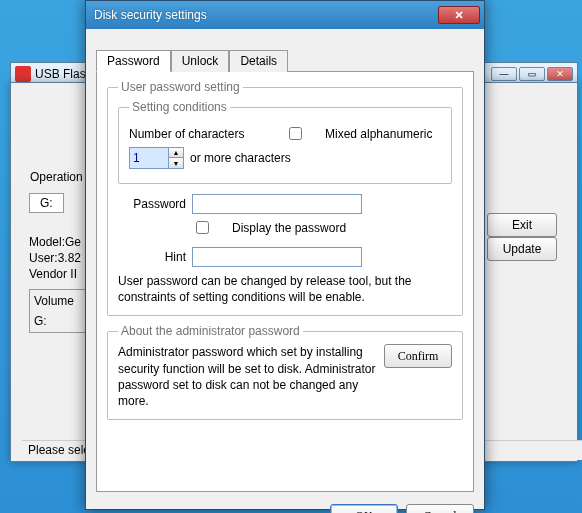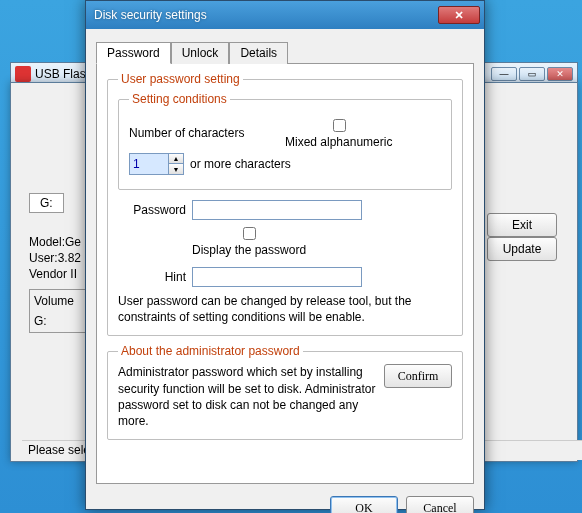--- a/index.html
+++ b/index.html
@@ -37,42 +37,42 @@
   
   .dialog { position: absolute; left: 85px; top: 0; width: 400px; height: 510px;
     border: 1px solid #2a4d6e; box-shadow: 0 0 14px rgba(0,0,0,0.5); background: #f0f0f0; }
   .dlg-titlebar { height: 28px; background: linear-gradient(#4aa0dd, #2e7fc1);
     display: flex; align-items: center; padding: 0 4px; color: #fff; }
   .dlg-titlebar .title { flex: 1; padding-left: 4px; text-shadow: 0 0 3px rgba(0,0,0,0.4); }
   .dlg-close { width: 42px; height: 18px; background: linear-gradient(#e07a7a,#c43c3c);
     border: 1px solid #7a2323; border-radius: 2px; color: #fff; display: flex; align-items: center;
     justify-content: center; cursor: pointer; font-weight: bold; font-size: 11px; }
 
-  .dlg-body { padding: 12px 10px 6px 10px; background: #f0f0f0; }
+  .dlg-body { padding: 20px 10px 6px 10px; background: #f0f0f0; }
 
   .tabstrip { display: flex; border-bottom: 1px solid #999; }
   .tab { padding: 3px 10px; border: 1px solid #999; border-bottom: none; background: #f0f0f0;
     margin-right: 0px; position: relative; top: 1px; cursor: pointer; }
   .tab.active { background: #fff; border-bottom: 1px solid #fff; }
 
   .pane { border: 1px solid #999; border-top: none; background: #fff; padding: 8px 10px 10px 10px; height: 420px; }
 
   fieldset { border: 1px solid #bfbfbf; border-radius: 2px; margin: 0 0 8px 0; padding: 6px 10px 10px 10px; }
-  legend { color: #c2410c; padding: 0 3px; }
+  legend { color: #737373; padding: 0 3px; }
 
   .row { display: flex; align-items: center; margin: 4px 0; gap: 6px; }
   .lbl { width: 68px; text-align: right; color: #000; }
   input[type=text], input[type=password] { border: 1px solid #7a9ac0; height: 20px; padding: 1px 3px; }
   .spin { display: inline-flex; border: 1px solid #7a9ac0; height: 22px; }
   .spin input { border: none; width: 38px; height: 20px; padding: 1px 3px; color: #00a; background: #d6e8ff; }
   .spin .btns { display: flex; flex-direction: column; border-left: 1px solid #7a9ac0; }
   .spin .btns div { width: 14px; height: 10px; border-bottom: 1px solid #7a9ac0; background: linear-gradient(#fdfdfd,#e0e0e0);
      font-size: 7px; display:flex; align-items:center; justify-content:center; cursor:pointer; }
   .spin .btns div:last-child { border-bottom: none; }
-  .chk { display: inline-flex; align-items: center; gap: 0; flex-direction: column; }
+  .chk { display: inline-flex; align-items: center; gap: 20px; }
   .chk input { width: 13px; height: 13px; }
 
   .note { color: #000; margin-top: 6px; line-height: 1.35; }
 
   .confirm-wrap { display: flex; align-items: flex-start; gap: 8px; }
   .confirm-wrap .txt { flex: 1; }
   .btn { min-width: 68px; height: 24px; border: 1px solid #888; background: linear-gradient(#fdfdfd,#e4e4e4);
     border-radius: 3px; cursor: pointer; padding: 0 10px; display:inline-flex; align-items:center; justify-content:center;font-family:Liberation Serif, serif; }
   .btn.primary { border: 1px solid #3b76b5; box-shadow: 0 0 0 1px #8fc1ef inset; }
 
@@ -84,20 +84,24 @@
 <div class="bg-titlebar">
   <div class="icon"></div>
   <div class="title">USB Flash S</div>
   <div class="bg-ctrl">
     <button>—</button>
     <button>▭</button>
     <button class="close">✕</button>
   </div>
 </div>
 <div class="bg-window">
+  <div class="bg-menu">
+    <span>Operation</span>
+    <span>S</span>
+  </div>
   <div class="bg-body">
     <div class="bg-tab">G:</div>
     <div class="bg-info">
       <div>Model:Ge</div>
       <div>User:3.82</div>
       <div>Vendor II</div>
     </div>
     <div class="bg-vol">
       <div>Volume</div>
       <div style="margin-top:6px;">G:</div>

